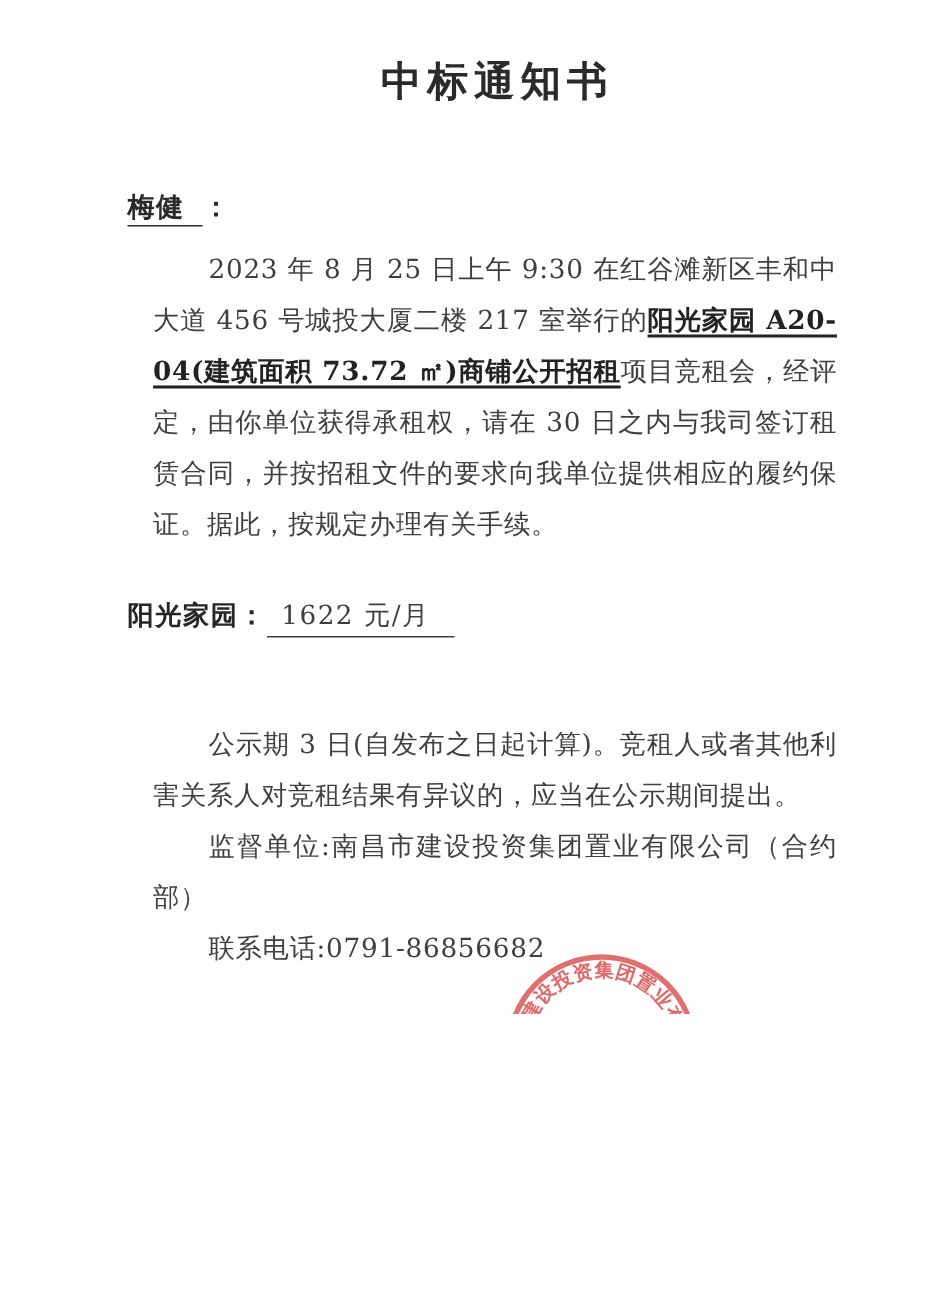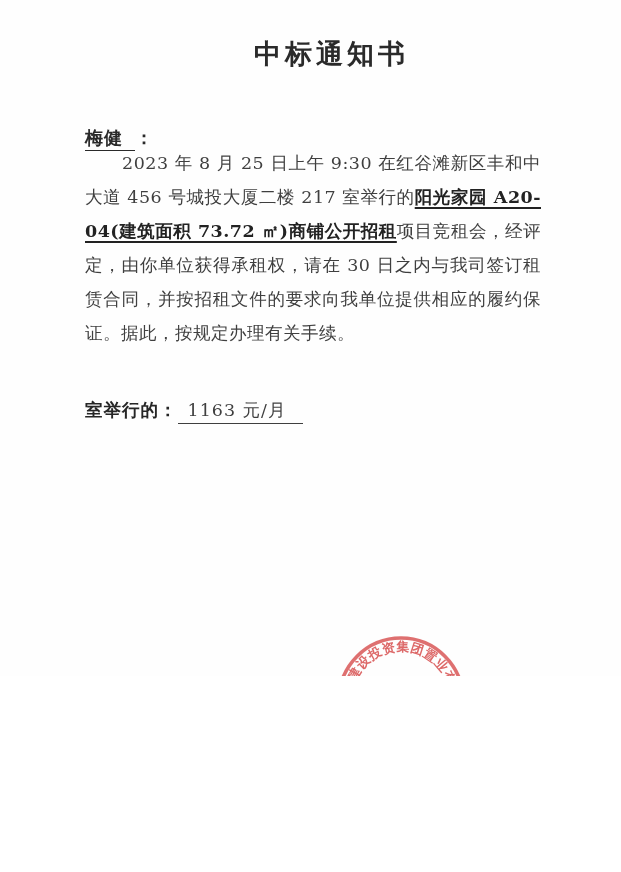--- a/index.html
+++ b/index.html
@@ -32,27 +32,26 @@
     left: 85px;
     font-size: 18px;
     font-weight: bold;
     color: #2a2a2a;
     letter-spacing: 1px;
   }
   .greeting .name {
     border-bottom: 1.6px solid #2a2a2a;
     padding-right: 12px;
     padding-bottom: 1px;
-    font-family: Liberation Mono, monospace;
   }
   .para {
     position: absolute;
     left: 85px;
     width: 456px;
-    margin: 0;
+    margin: 17px;
     font-size: 17.5px;
     line-height: 34px;
     letter-spacing: 0.5px;
     text-align: justify;
     text-align-last: left;
   }
   .indent { text-indent: 37px; }
   #main-para { top: 146px; }
   #notice-block { top: 463px; }
   #notice-block p { margin: 0; }
@@ -108,23 +107,28 @@
 
   <h1 class="doc-title">中标通知书</h1>
 
   <div class="greeting">
     <span class="name">梅健</span><span>：</span>
   </div>
 
   <p class="para indent" id="main-para"><span>2023 年 8 月 25 日上午 9:30 在红谷滩新区丰和中大道 456 号城投大厦二楼 217 室举行的</span><span class="hl">阳光家园 A20-04(建筑面积 73.72 ㎡)商铺公开招租</span><span>项目竞租会，经评定，由你单位获得承租权，请在 30 日之内与我司签订租赁合同，并按招租文件的要求向我单位提供相应的履约保证。据此，按规定办理有关手续。</span></p>
 
   <div class="result-line">
-    <span class="label">室举行的：</span><span class="value">1163 元/月</span>
+    <span class="label">阳光家园：</span><span class="value">1622 元/月</span>
   </div>
 
+  <div class="para" id="notice-block">
+    <p class="indent">公示期 3 日(自发布之日起计算)。竞租人或者其他利害关系人对竞租结果有异议的，应当在公示期间提出。</p>
+    <p class="indent">监督单位:南昌市建设投资集团置业有限公司（合约部）</p>
+    <p class="indent">联系电话:0791-86856682</p>
+  </div>
 
   <div class="sig-issuer">
     <span>招租人：</span><span>南昌市建设投资集团置业有限公司</span>
   </div>
 
   <div class="sig-date">2023 年 8 月 39 日</div>
 
   <svg class="seal" viewBox="0 0 134 134" aria-hidden="true">
     <defs>
       <path id="sealArcTop" d="M 23.7 90 A 49 49 0 1 1 110.3 90" fill="none"></path>

